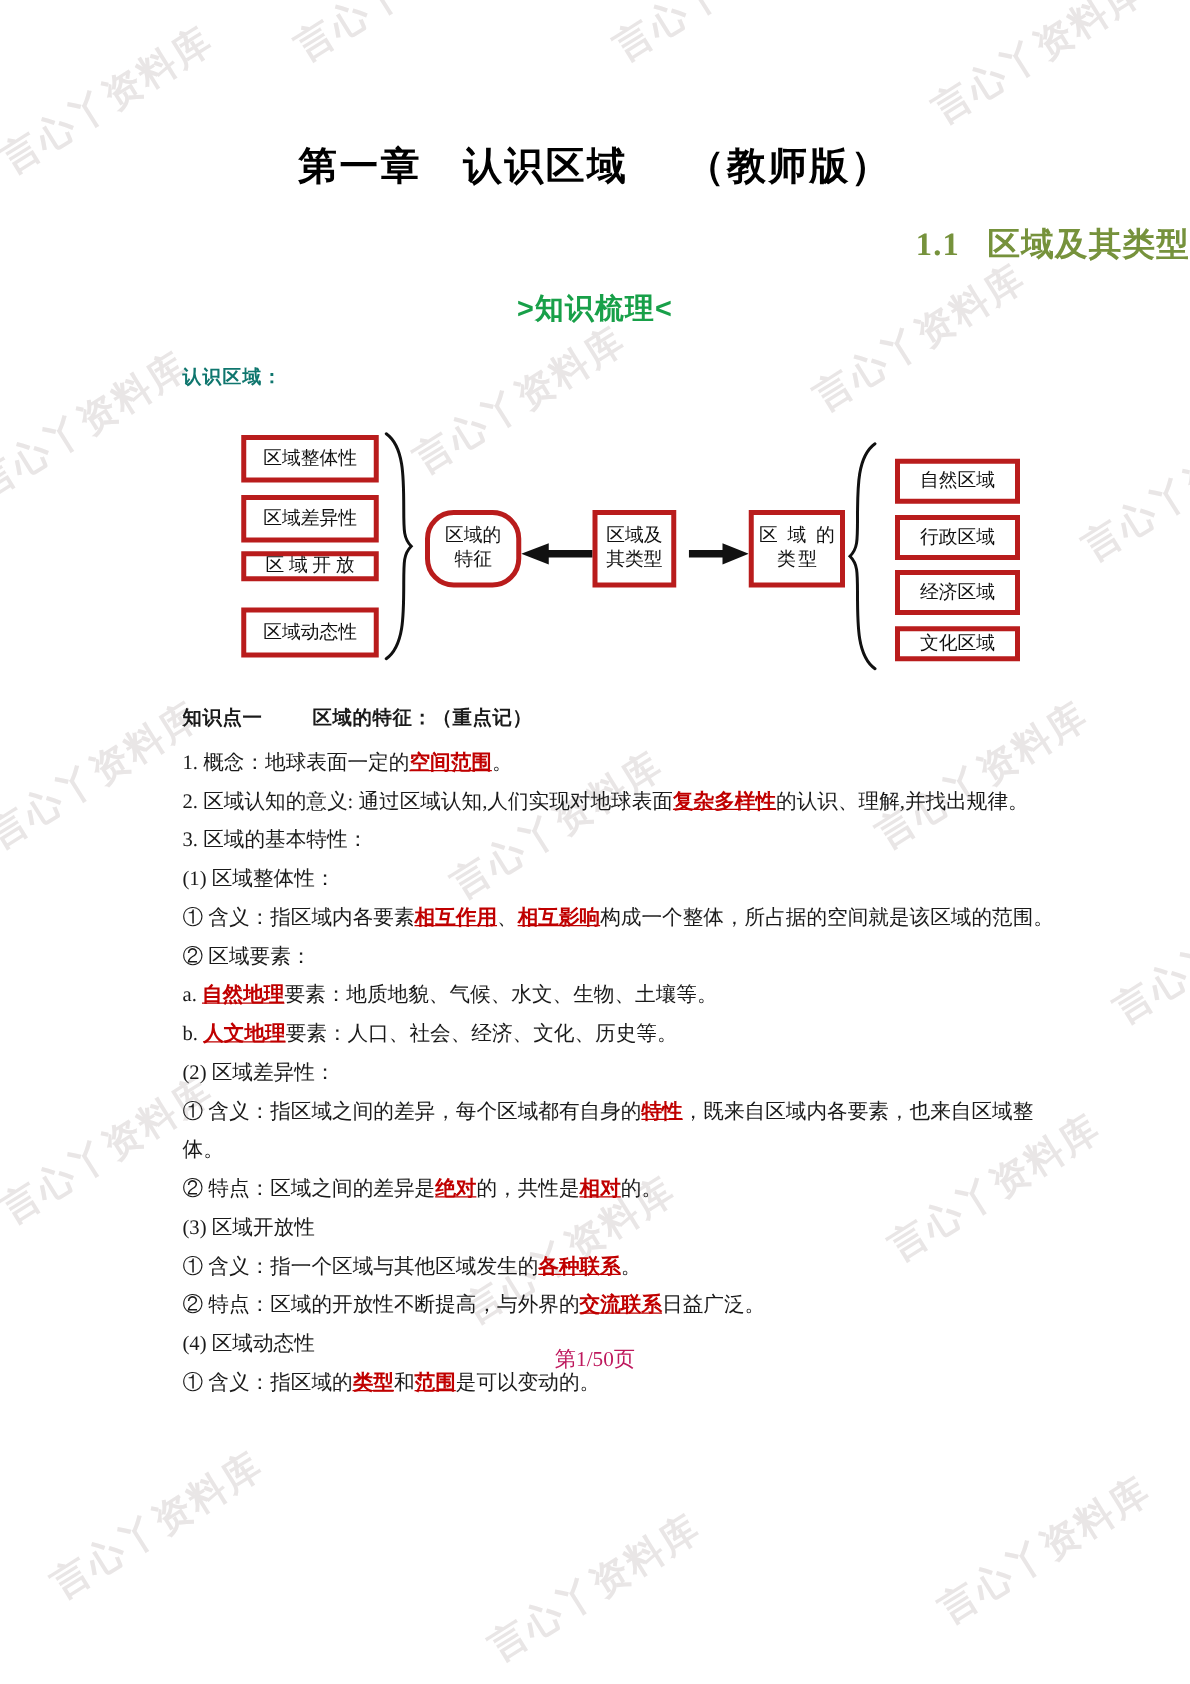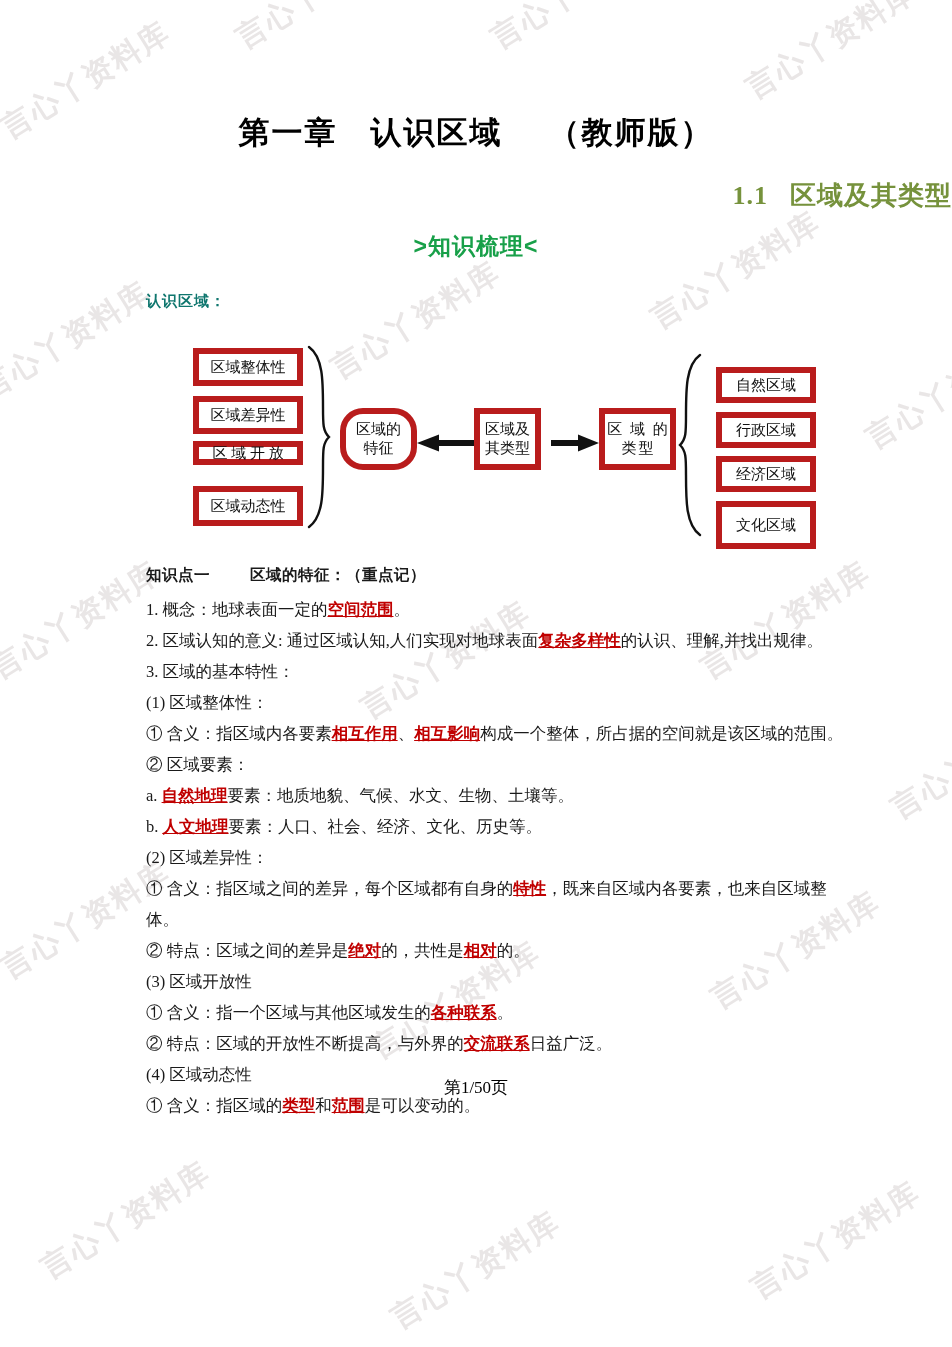--- a/index.html
+++ b/index.html
@@ -88,21 +88,21 @@
 
   
   .diagram {
     position: relative;
     width: 952px;
     height: 230px;
     margin-top: 12px;
   }
   .dbox {
     position: absolute;
-    border: 6px solid #b91c1c;
+    border: 4px solid #b91c1c;
     box-sizing: border-box;
     background: #ffffff;
     display: flex;
     align-items: center;
     justify-content: center;
     font-family: "Liberation Serif", "DejaVu Serif", serif;
     font-size: 15px;
     color: #111111;
     line-height: 1.25;
     text-align: center;
@@ -150,21 +150,21 @@
     text-underline-offset: 1px;
   }
 
   .footer {
     position: absolute;
     left: 0;
     right: 0;
     bottom: 22px;
     text-align: center;
     font-size: 17px;
-    color: #000000;
+    color: #be185d;
     font-family: "Liberation Serif", "DejaVu Serif", serif;
   }
 </style>
 </head>
 <body>
 
 <div class="page">
 
   <div class="wm-layer">
     <div class="wm" style="left:-10px; top:60px;">言心丫资料库</div>
@@ -263,21 +263,21 @@
 
       <div class="dbox" style="left:716px; top:44px; width:100px; height:36px;">
         <span>自然区域</span>
       </div>
       <div class="dbox" style="left:716px; top:89px; width:100px; height:36px;">
         <span>行政区域</span>
       </div>
       <div class="dbox" style="left:716px; top:133px; width:100px; height:36px;">
         <span>经济区域</span>
       </div>
-      <div class="dbox" style="left:716px; top:178px; width:100px; height:48px;">
+      <div class="dbox" style="left:716px; top:178px; width:100px; height:28px;">
         <span>文化区域</span>
       </div>
     </div>
 
     <div class="body">
 
       <div class="kp">
         <span>知识点一</span><span class="gap3"></span><span>区域的特征：（重点记）</span>
       </div>
 

